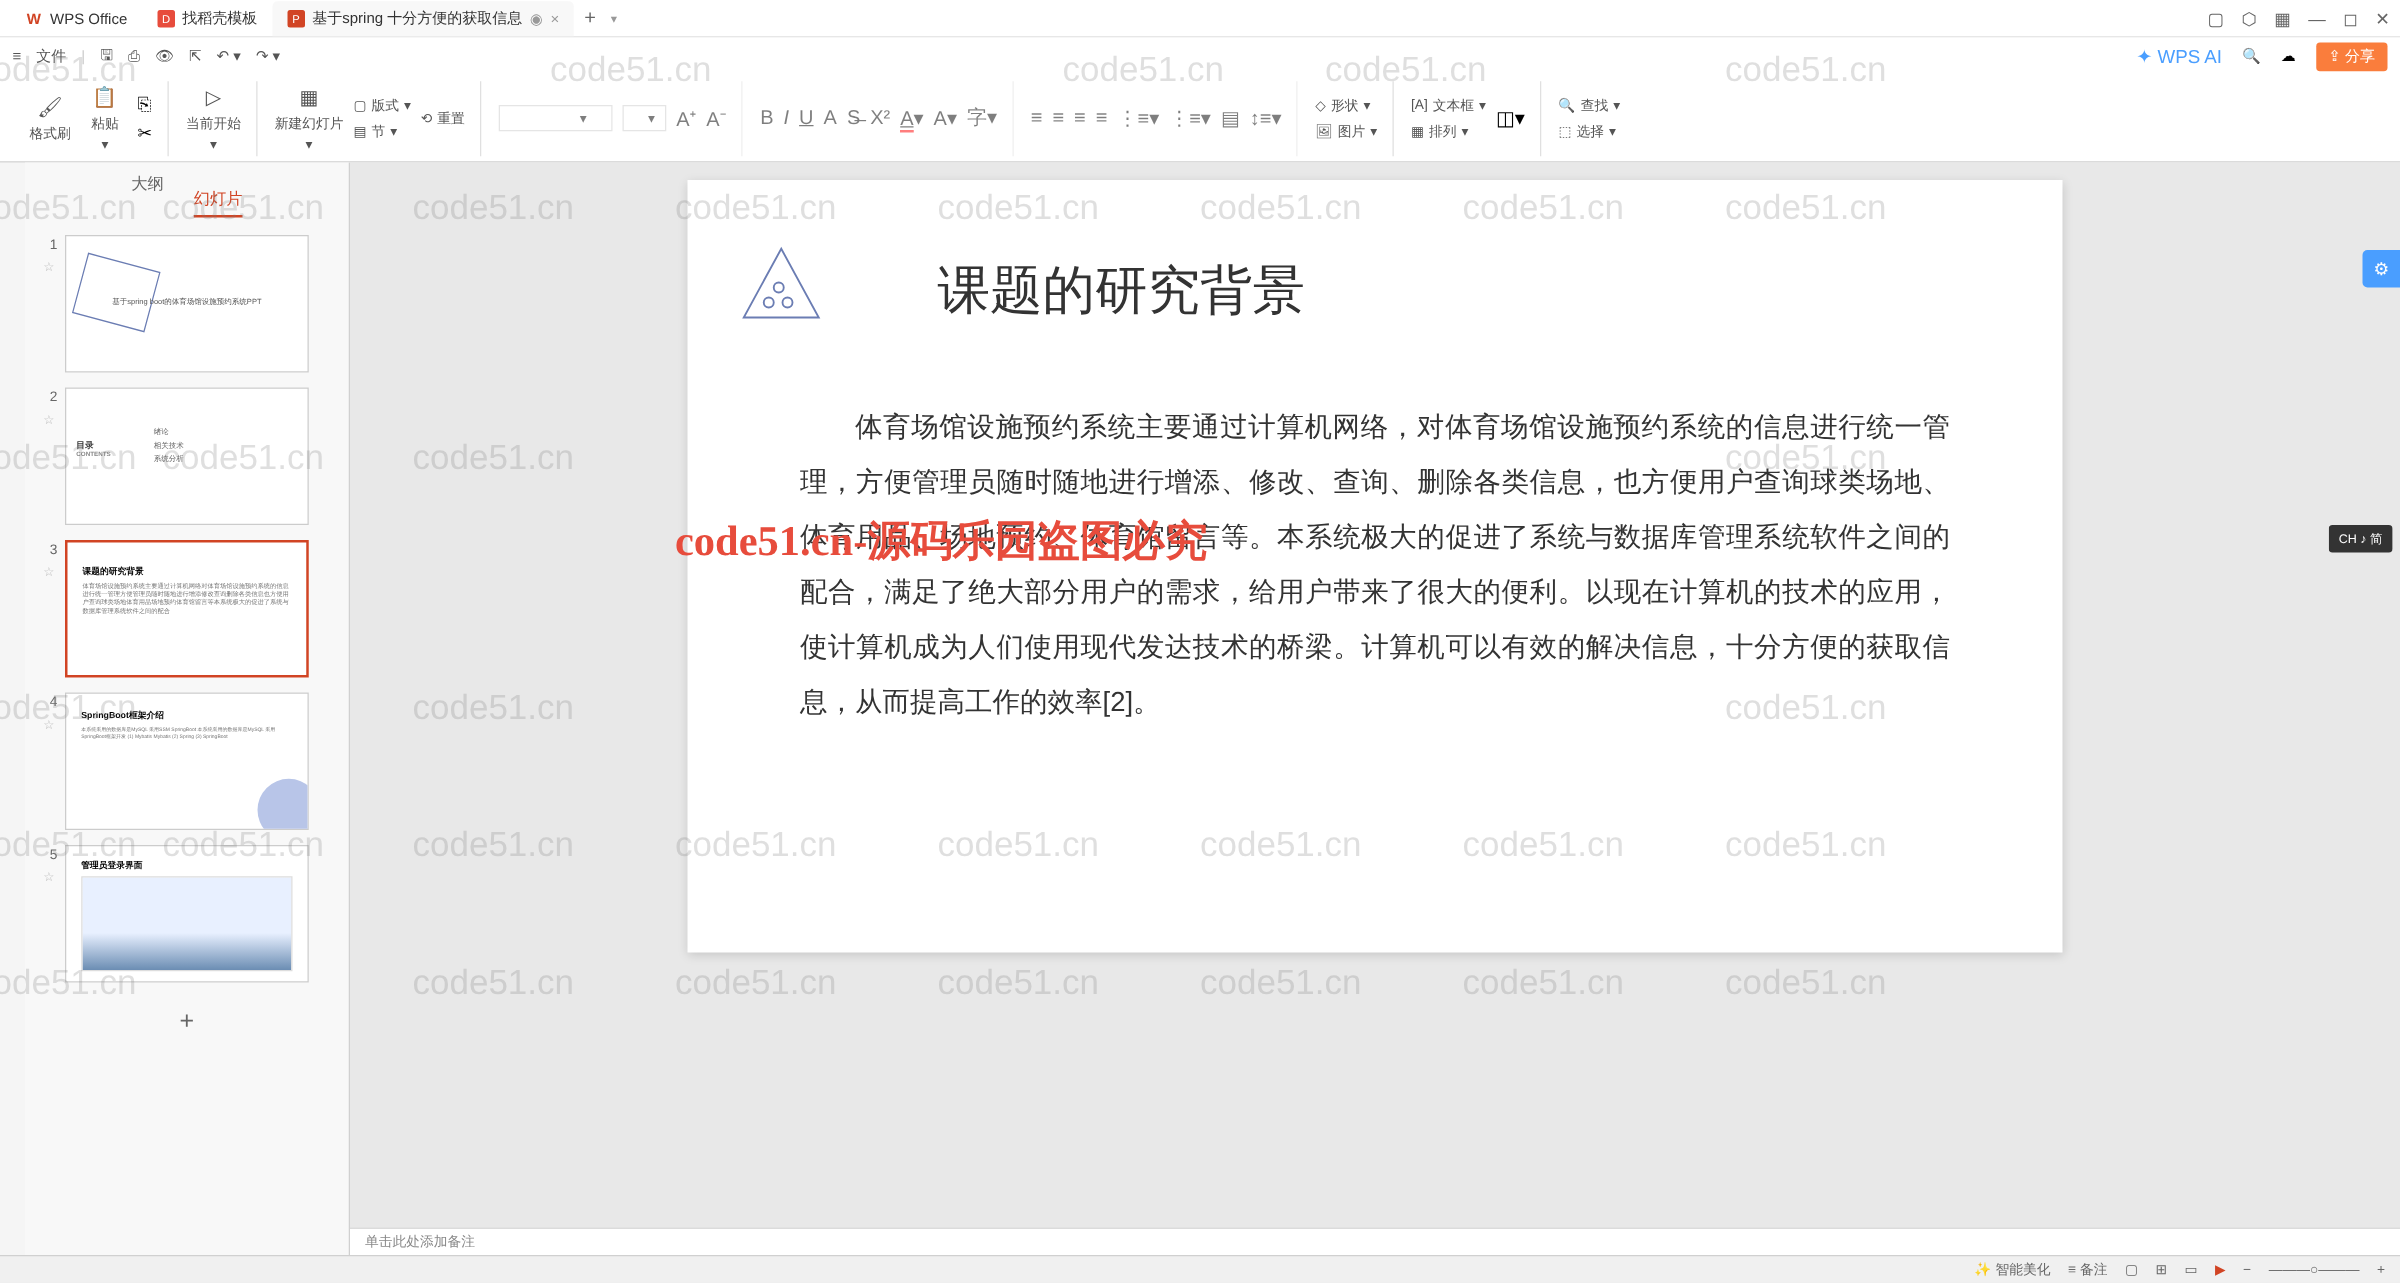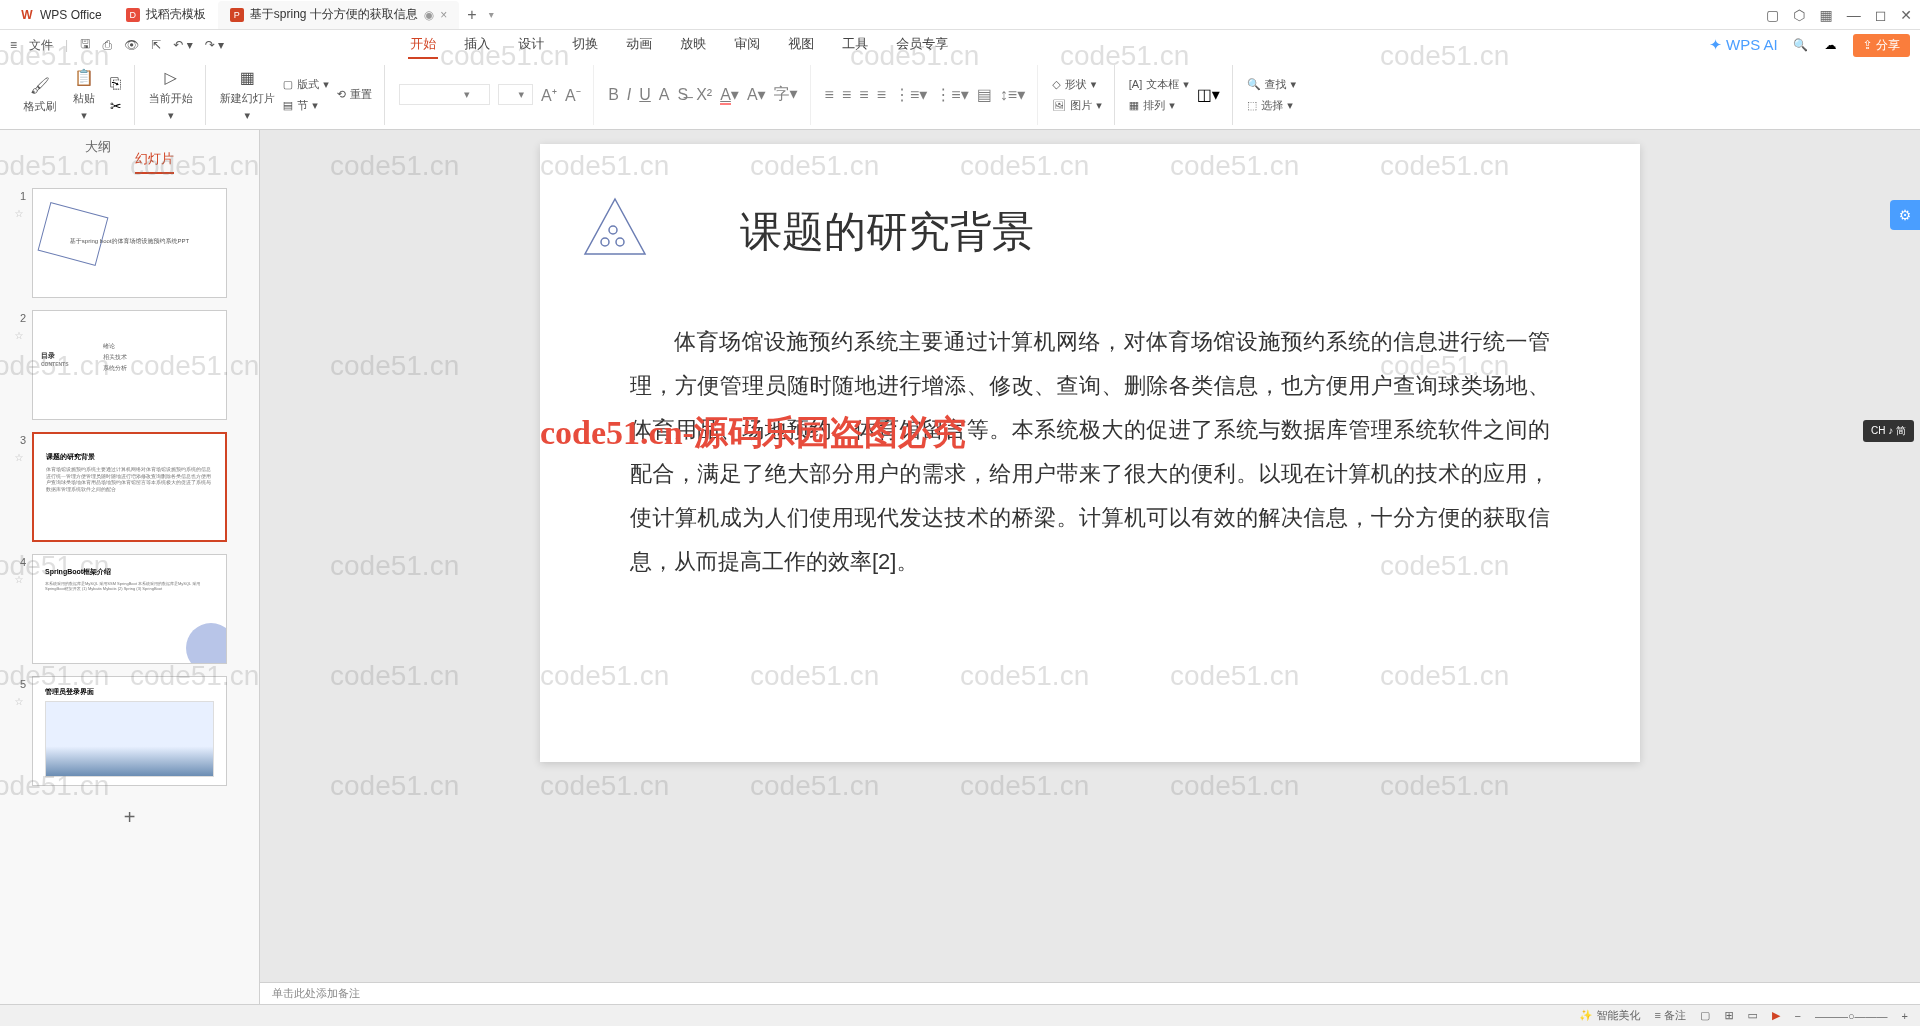--- a/index.html
+++ b/index.html
@@ -31,21 +31,21 @@
 
 
 .toolbar { height: 70px; background: #fff; border-bottom: 1px solid #d0d0d0; display: flex; align-items: center; padding: 0 10px; gap: 2px; }
 .tool-group { display: flex; align-items: center; gap: 8px; padding: 0 12px; border-right: 1px solid #e0e0e0; height: 60px; }
 .tool-btn { display: flex; flex-direction: column; align-items: center; gap: 3px; font-size: 11px; color: #555; min-width: 36px; }
 .tool-icon { width: 20px; height: 20px; display: flex; align-items: center; justify-content: center; font-size: 16px; }
 .tool-small { display: flex; align-items: center; gap: 4px; font-size: 11px; color: #555; }
 .tool-col { display: flex; flex-direction: column; gap: 6px; }
 
 
-.main { display: flex; height: calc(100% - 152px); }
+.main { display: flex; height: calc(100% - 152px); padding-left: 20px; }
 
 
 .slide-panel { width: 260px; background: #f8f8f8; border-right: 1px solid #d0d0d0; display: flex; flex-direction: column; }
 .panel-tabs { display: flex; justify-content: center; gap: 24px; padding: 8px 0 6px; font-size: 13px; }
 .panel-tab { color: #666; padding-bottom: 4px; }
 .panel-tab.active { color: #d14424; border-bottom: 2px solid #d14424; margin-top: 12px; }
 .thumbs { flex: 1; overflow-y: auto; padding: 8px 12px; }
 .thumb-row { display: flex; gap: 6px; margin-bottom: 12px; align-items: flex-start; }
 .thumb-num { width: 14px; font-size: 11px; color: #666; text-align: right; padding-top: 2px; }
 .thumb-star { font-size: 10px; color: #bbb; }
@@ -121,32 +121,20 @@
     <span class="menu-item">≡</span>
     <span class="menu-item">文件</span>
     <span style="color:#ccc;">|</span>
     <span class="menu-item">🖫</span>
     <span class="menu-item">⎙</span>
     <span class="menu-item">👁</span>
     <span class="menu-item">⇱</span>
     <span class="menu-item">↶ ▾</span>
     <span class="menu-item">↷ ▾</span>
   </div>
-  <div class="ribbon-tabs">
-    <span class="ribbon-tab active">开始</span>
-    <span class="ribbon-tab">插入</span>
-    <span class="ribbon-tab">设计</span>
-    <span class="ribbon-tab">切换</span>
-    <span class="ribbon-tab">动画</span>
-    <span class="ribbon-tab">放映</span>
-    <span class="ribbon-tab">审阅</span>
-    <span class="ribbon-tab">视图</span>
-    <span class="ribbon-tab">工具</span>
-    <span class="ribbon-tab">会员专享</span>
-  </div>
   <div class="menubar-right">
     <span style="color:#4a9eff;font-size:15px;">✦ <span>WPS AI</span></span>
     <span>🔍</span>
     <span>☁</span>
     <span class="share-btn">⇪ <span>分享</span></span>
   </div>
 </div>
 
 <div class="toolbar">
   <div class="tool-group">

